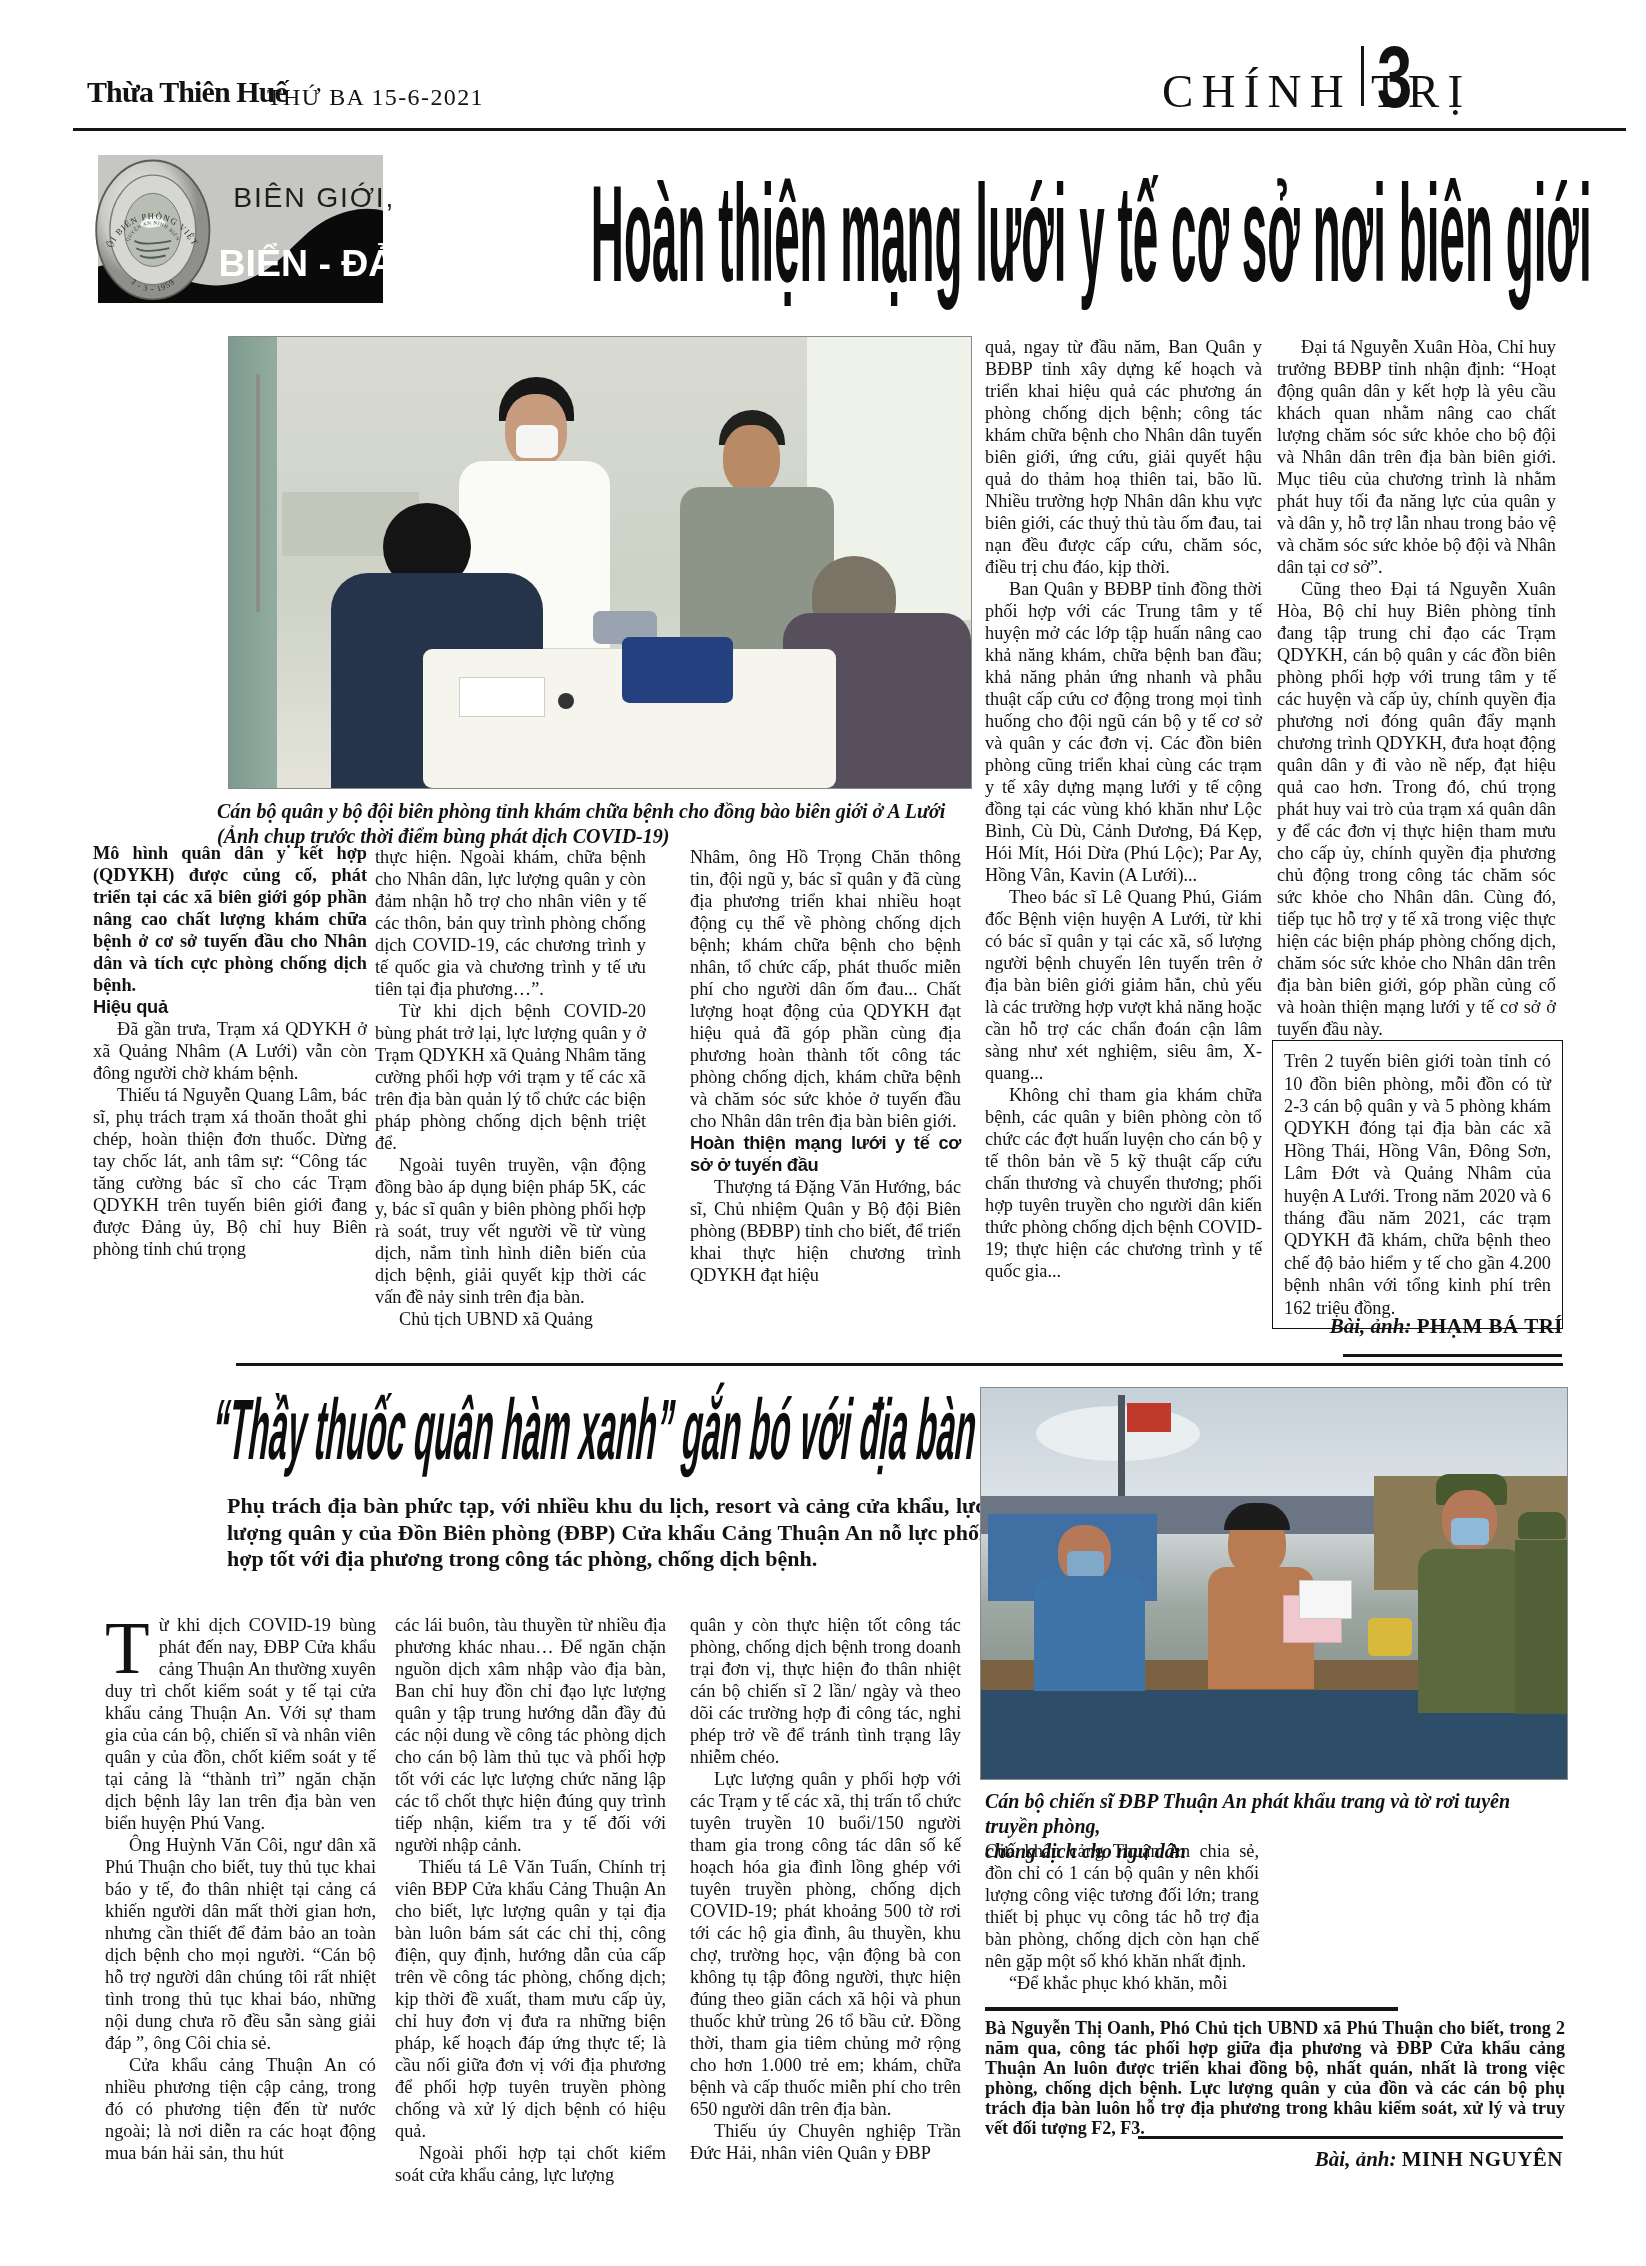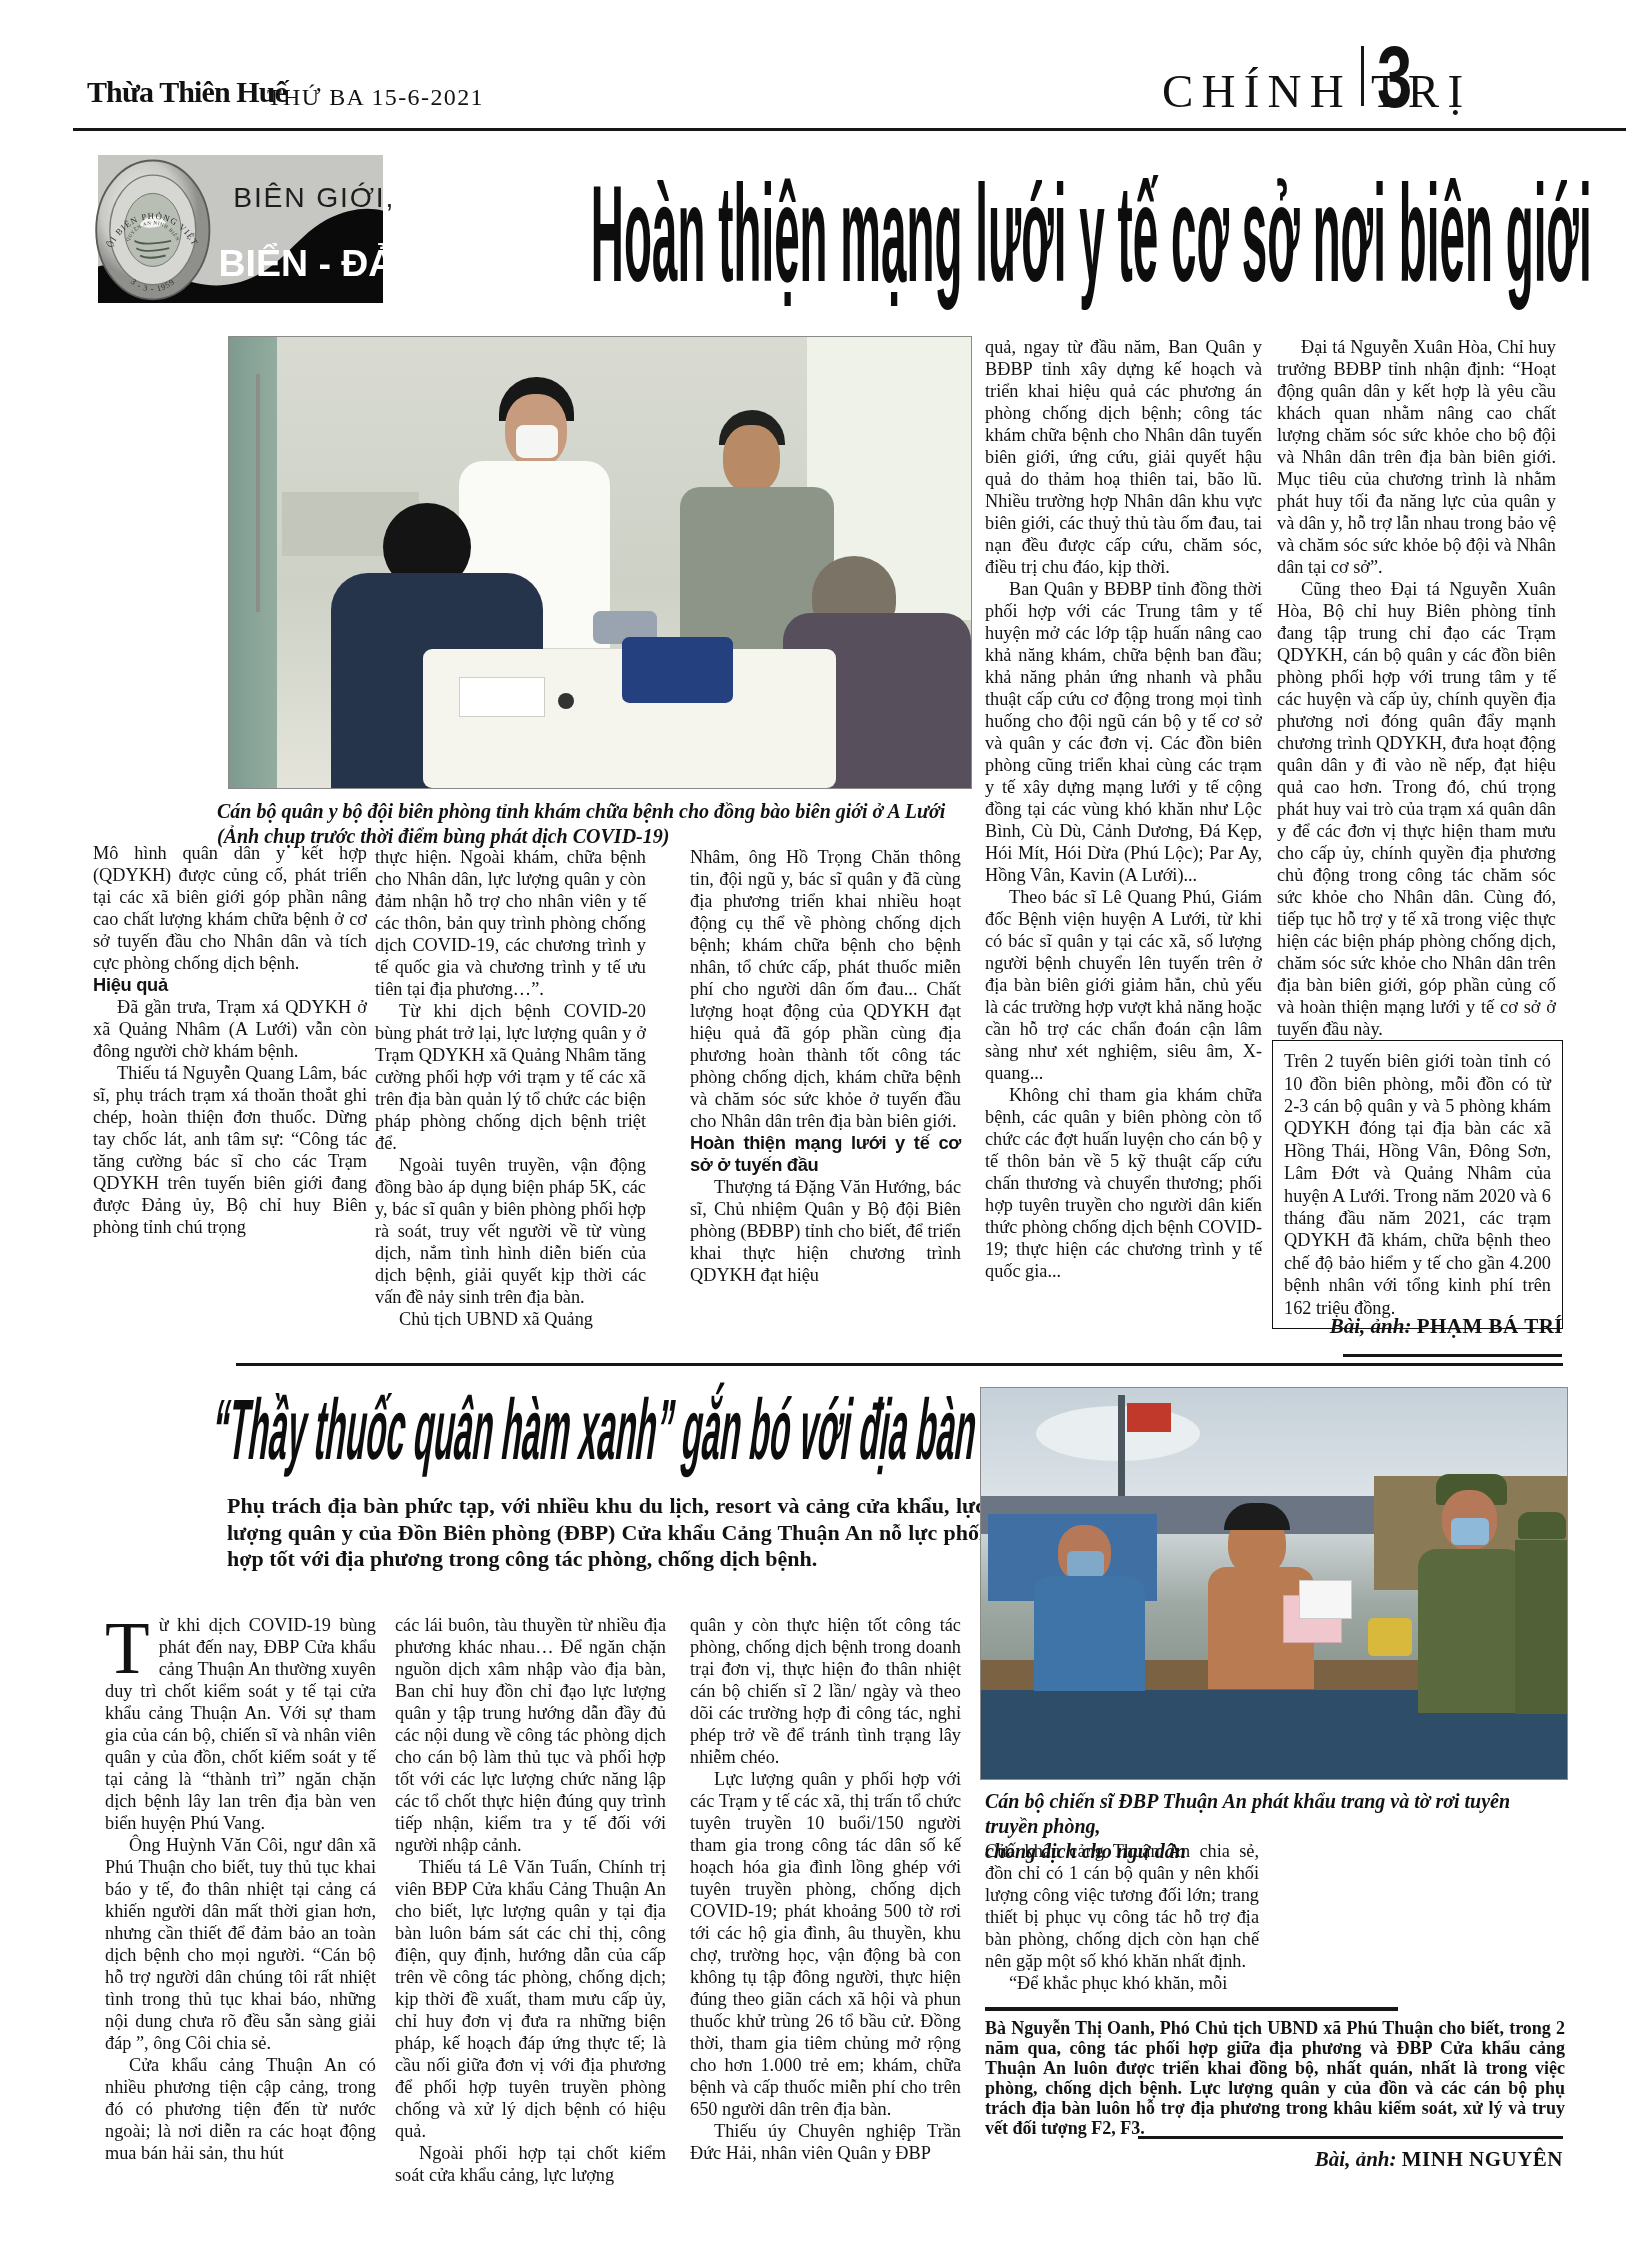--- a/index.html
+++ b/index.html
@@ -9,21 +9,21 @@
   .rule{position:absolute;background:#161616;}
   
   .mast-logo{font-weight:bold;font-size:30px;letter-spacing:-0.9px;}
   .mast-date{font-size:24px;letter-spacing:1.4px;}
   .mast-section{font-size:47px;letter-spacing:8.2px;}
   .mast-page{font-family:"Liberation Sans",sans-serif;font-size:88px;font-weight:bold;
              transform:scaleX(0.72);transform-origin:left top;line-height:1;}
   
   .colblock p{font-size:18.3px;line-height:22px;text-align:justify;margin:0;}
   .colblock p.ind{text-indent:24px;}
-  .intro{font-size:21px;line-height:25.6px;font-weight:normal;text-align:justify;margin:0 0 9.1px 0;}
+  .intro{font-size:21px;line-height:25.6px;font-weight:bold;text-align:justify;margin:0 0 9.1px 0;}
   .subhead{font-family:"Liberation Sans",sans-serif;font-weight:bold;font-size:22px;
            line-height:25px;letter-spacing:-0.3px;margin:9.1px 0 7.3px 0;text-align:left;text-indent:0;}
   .caption{font-weight:bold;font-style:italic;font-size:20px;line-height:25px;}
   .lead{font-size:22px;line-height:26.5px;font-weight:bold;text-align:justify;}
   .boxed{border:1.8px solid #111;padding:9.1px 11px;font-weight:normal;font-size:18.3px;
          line-height:22.4px;text-align:justify;}
   .box2{font-weight:bold;font-size:18px;line-height:20px;text-align:justify;}
   .byline{text-align:right;font-size:21px;white-space:nowrap;}
   .byl-label{font-style:italic;font-weight:bold;}
   .byl-name{font-weight:bold;letter-spacing:0.5px;}

